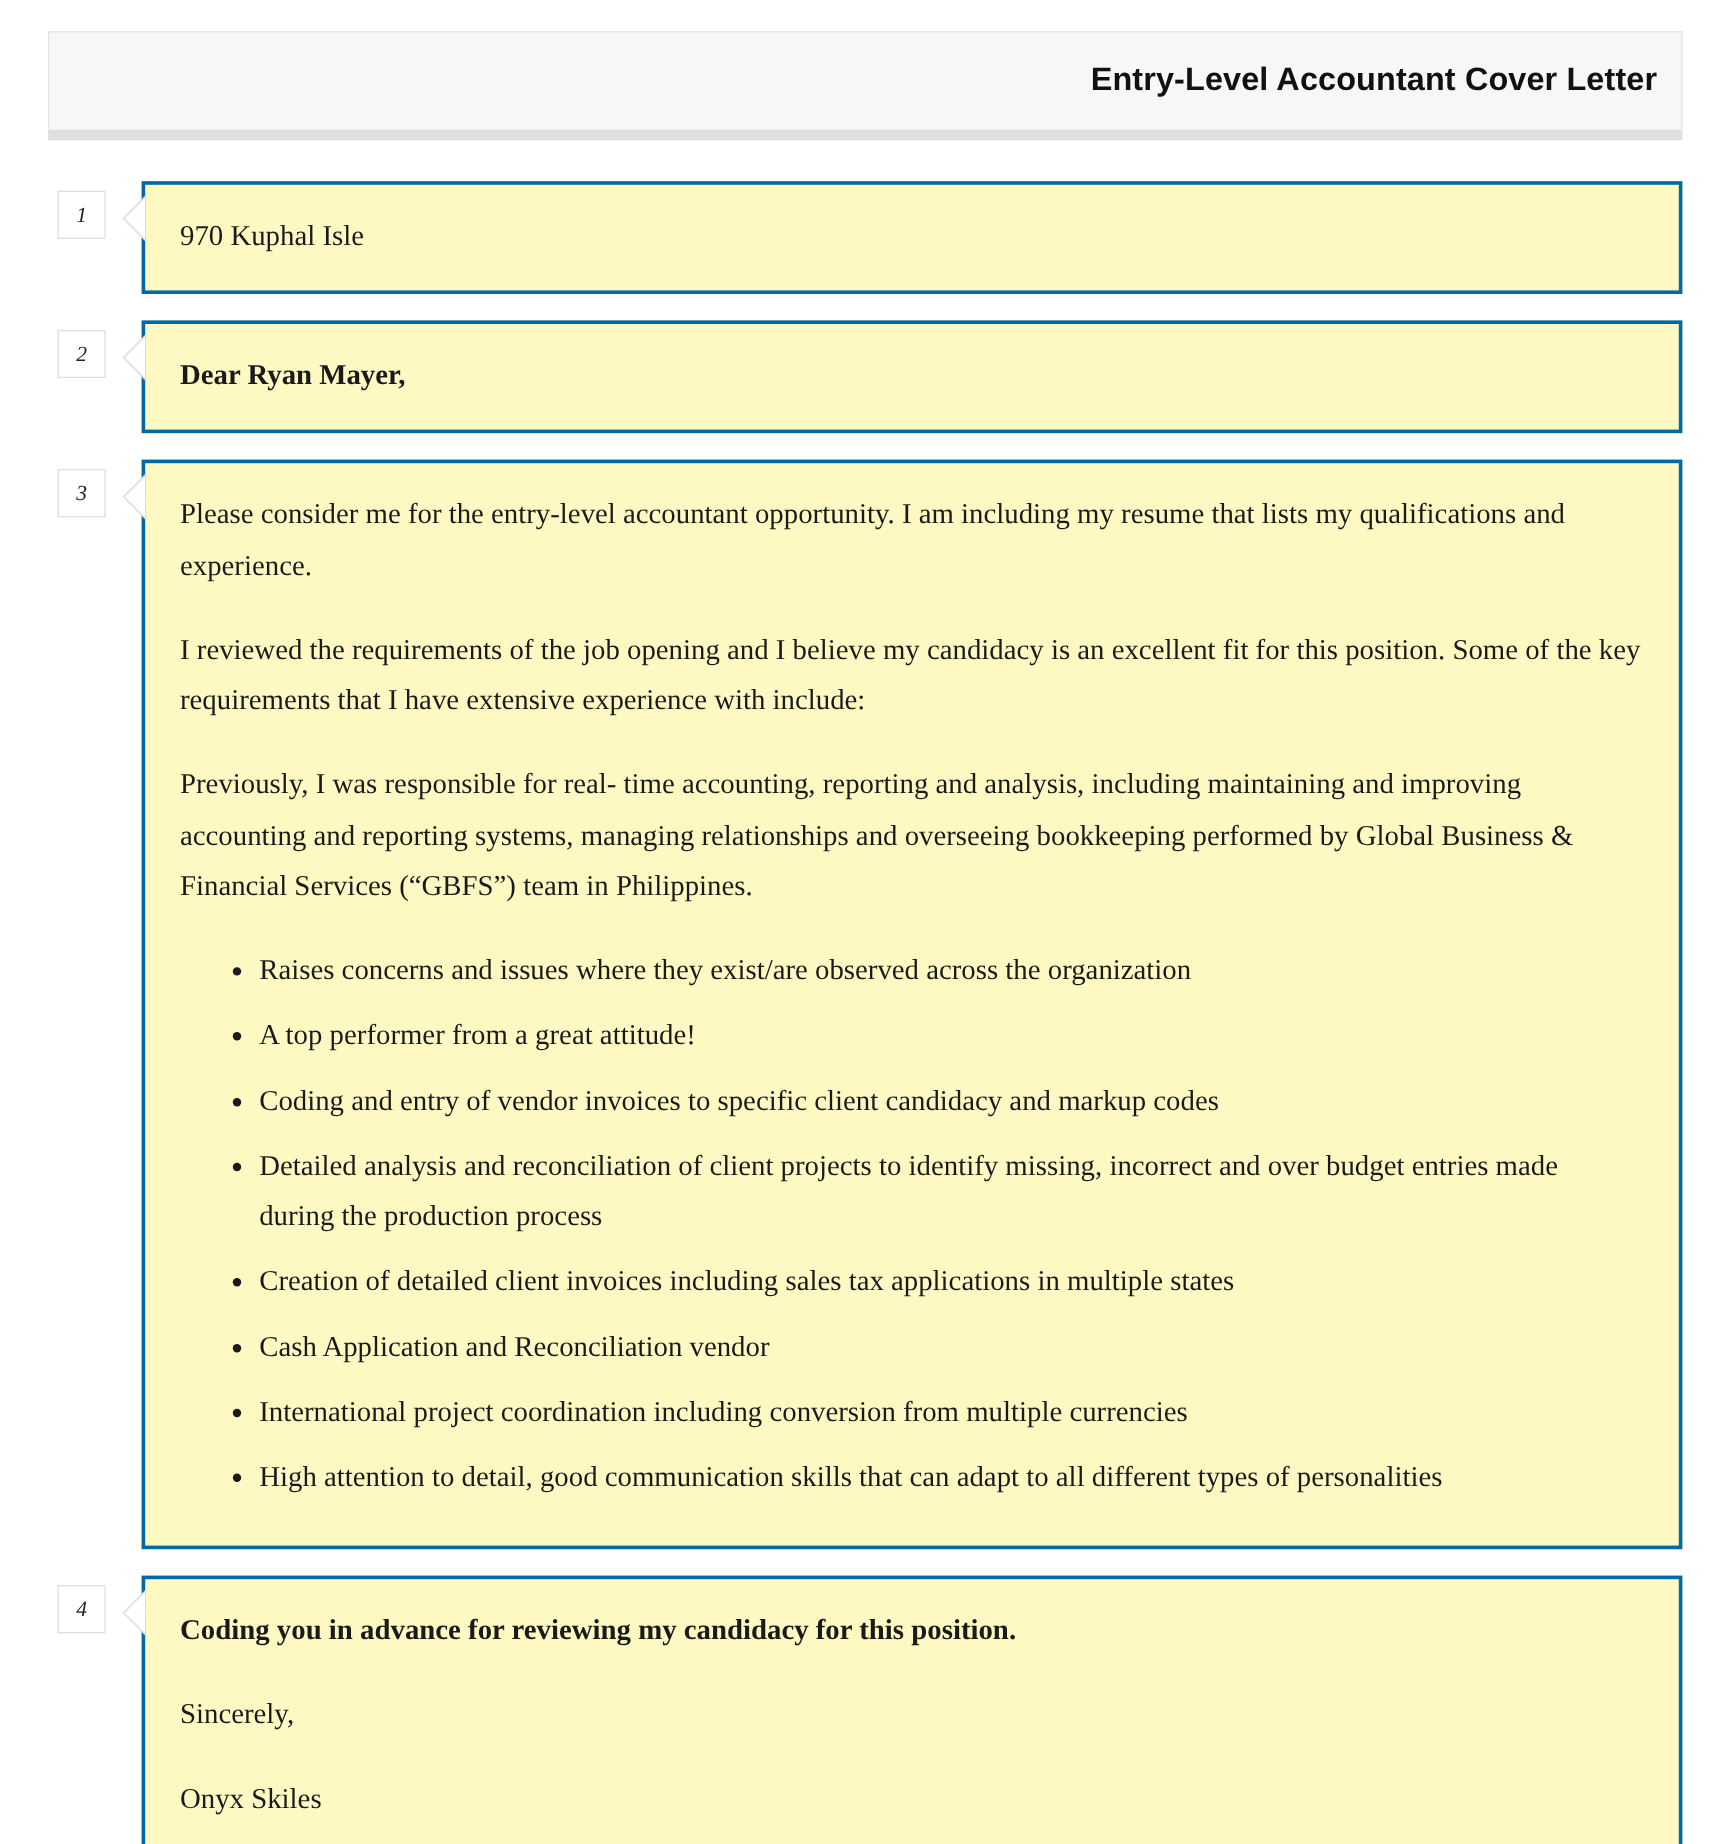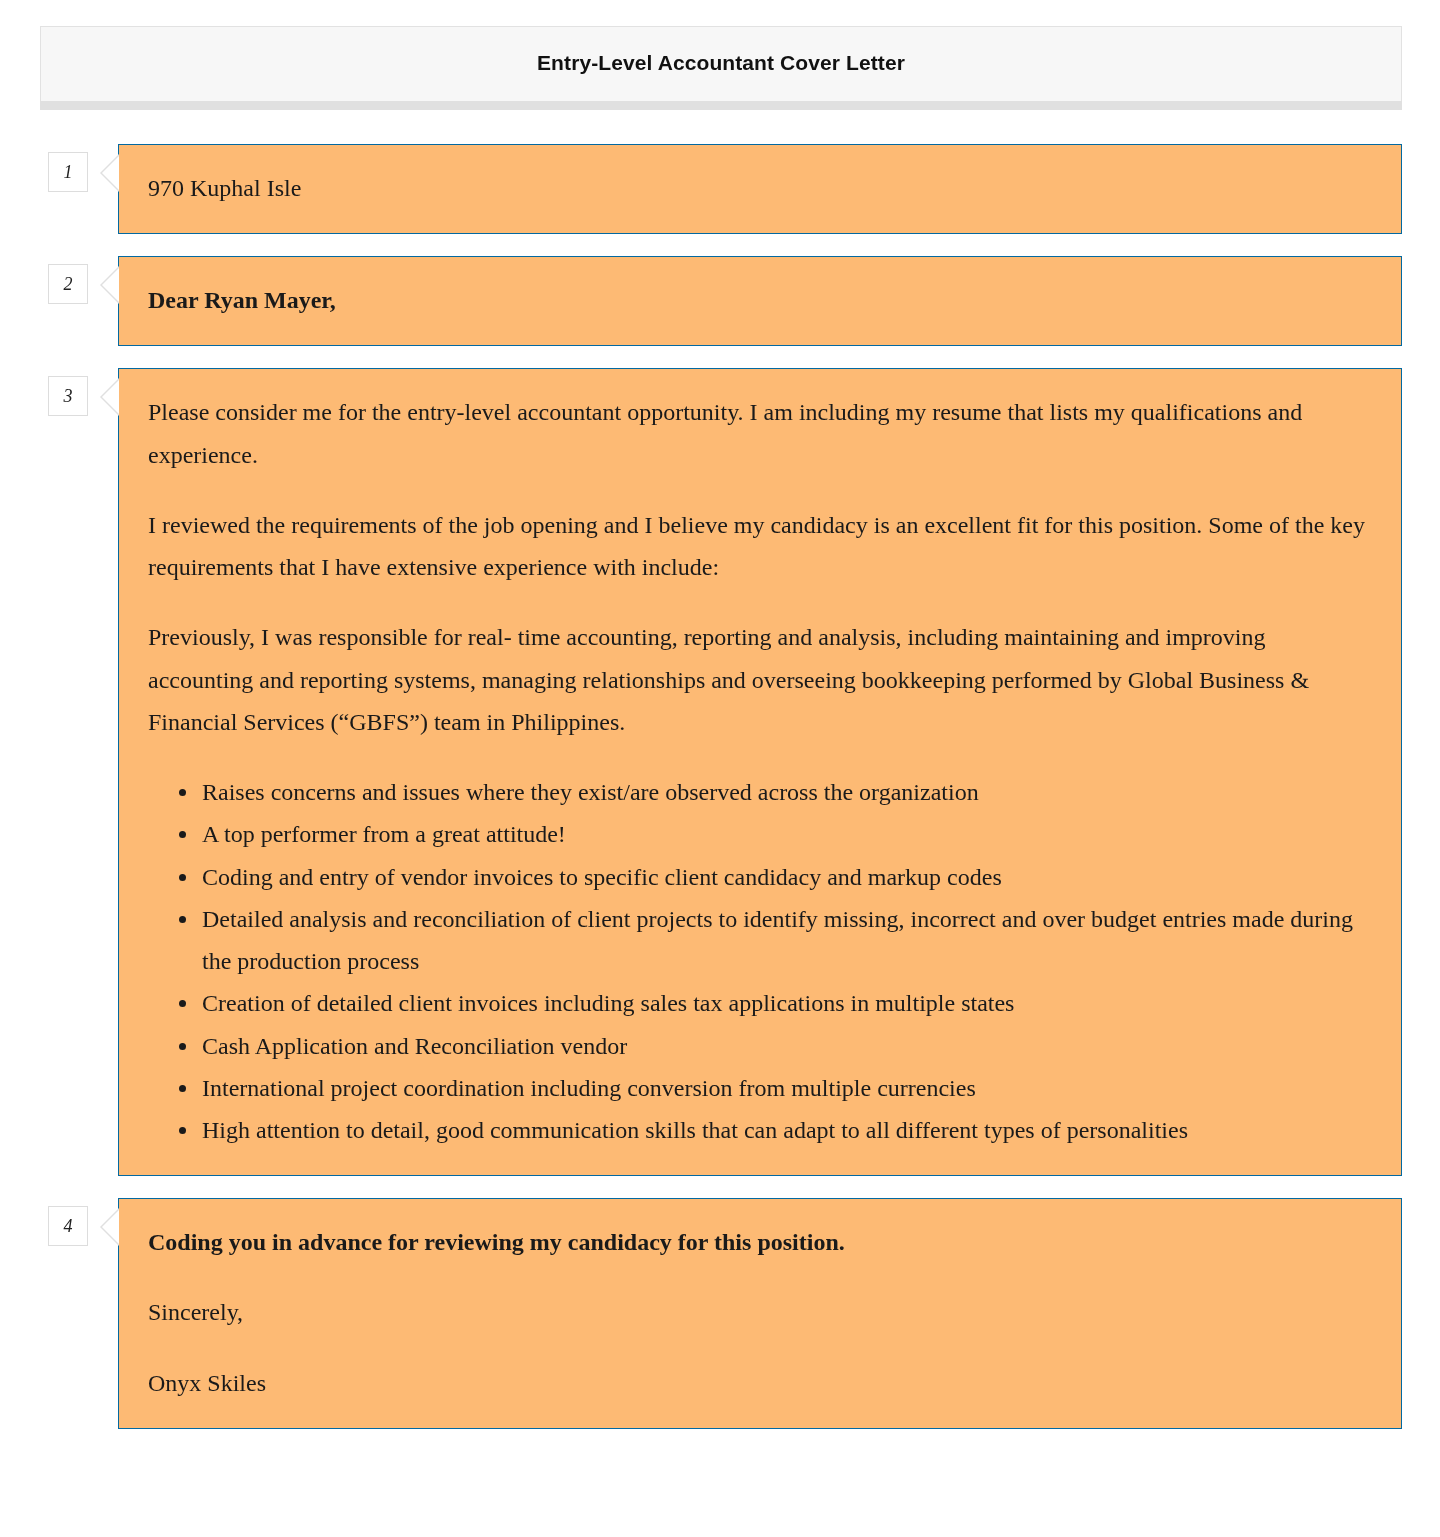--- a/index.html
+++ b/index.html
@@ -27,24 +27,25 @@
     background: #f7f7f7;
     border: 1px solid #e2e2e2;
     border-bottom: none;
     box-sizing: border-box;
     padding: 24px 20px 26px 20px;
     text-align: center;
   }
   .doc-header h1 {
     margin: 0;
     font-family: "Liberation Sans", "DejaVu Sans", sans-serif;
-    font-size: 21px;
+    font-size: 27px;
     font-weight: bold;
     color: #111111;
     letter-spacing: 0.1px;
+    text-align: right;
   }
   .header-rule {
     margin: 0 38px 0 40px;
     height: 9px;
     background: #e0e0e0;
   }
 
   
   .blocks {
     margin-top: 34px;
@@ -70,22 +71,22 @@
     justify-content: center;
     font-family: "Liberation Serif", "DejaVu Serif", serif;
     font-style: italic;
     font-size: 18px;
     color: #222222;
     line-height: 1;
   }
 
   .panel {
     position: relative;
-    border: 1px solid #0369a1;
-    background: #fdba74;
+    border: 3px solid #0369a1;
+    background: #fef9c3;
     box-sizing: border-box;
     padding: 22px 30px 24px 29px;
     min-height: 70px;
   }
 
   
   .panel .notch-outer,
   .panel .notch-inner {
     position: absolute;
     width: 0;
@@ -118,21 +119,21 @@
   }
   .letter-text .bold-line {
     font-weight: bold;
   }
   .letter-text ul {
     margin: 0;
     padding-left: 52px;
     list-style: disc;
   }
   .letter-text ul li {
-    margin: 0;
+    margin: 12px;
     padding-left: 2px;
   }
   .addr-line { display: block; }
 
   .sig-gap { margin-bottom: 38px; }
 </style>
 </head>
 <body>
 
 <div class="page">

